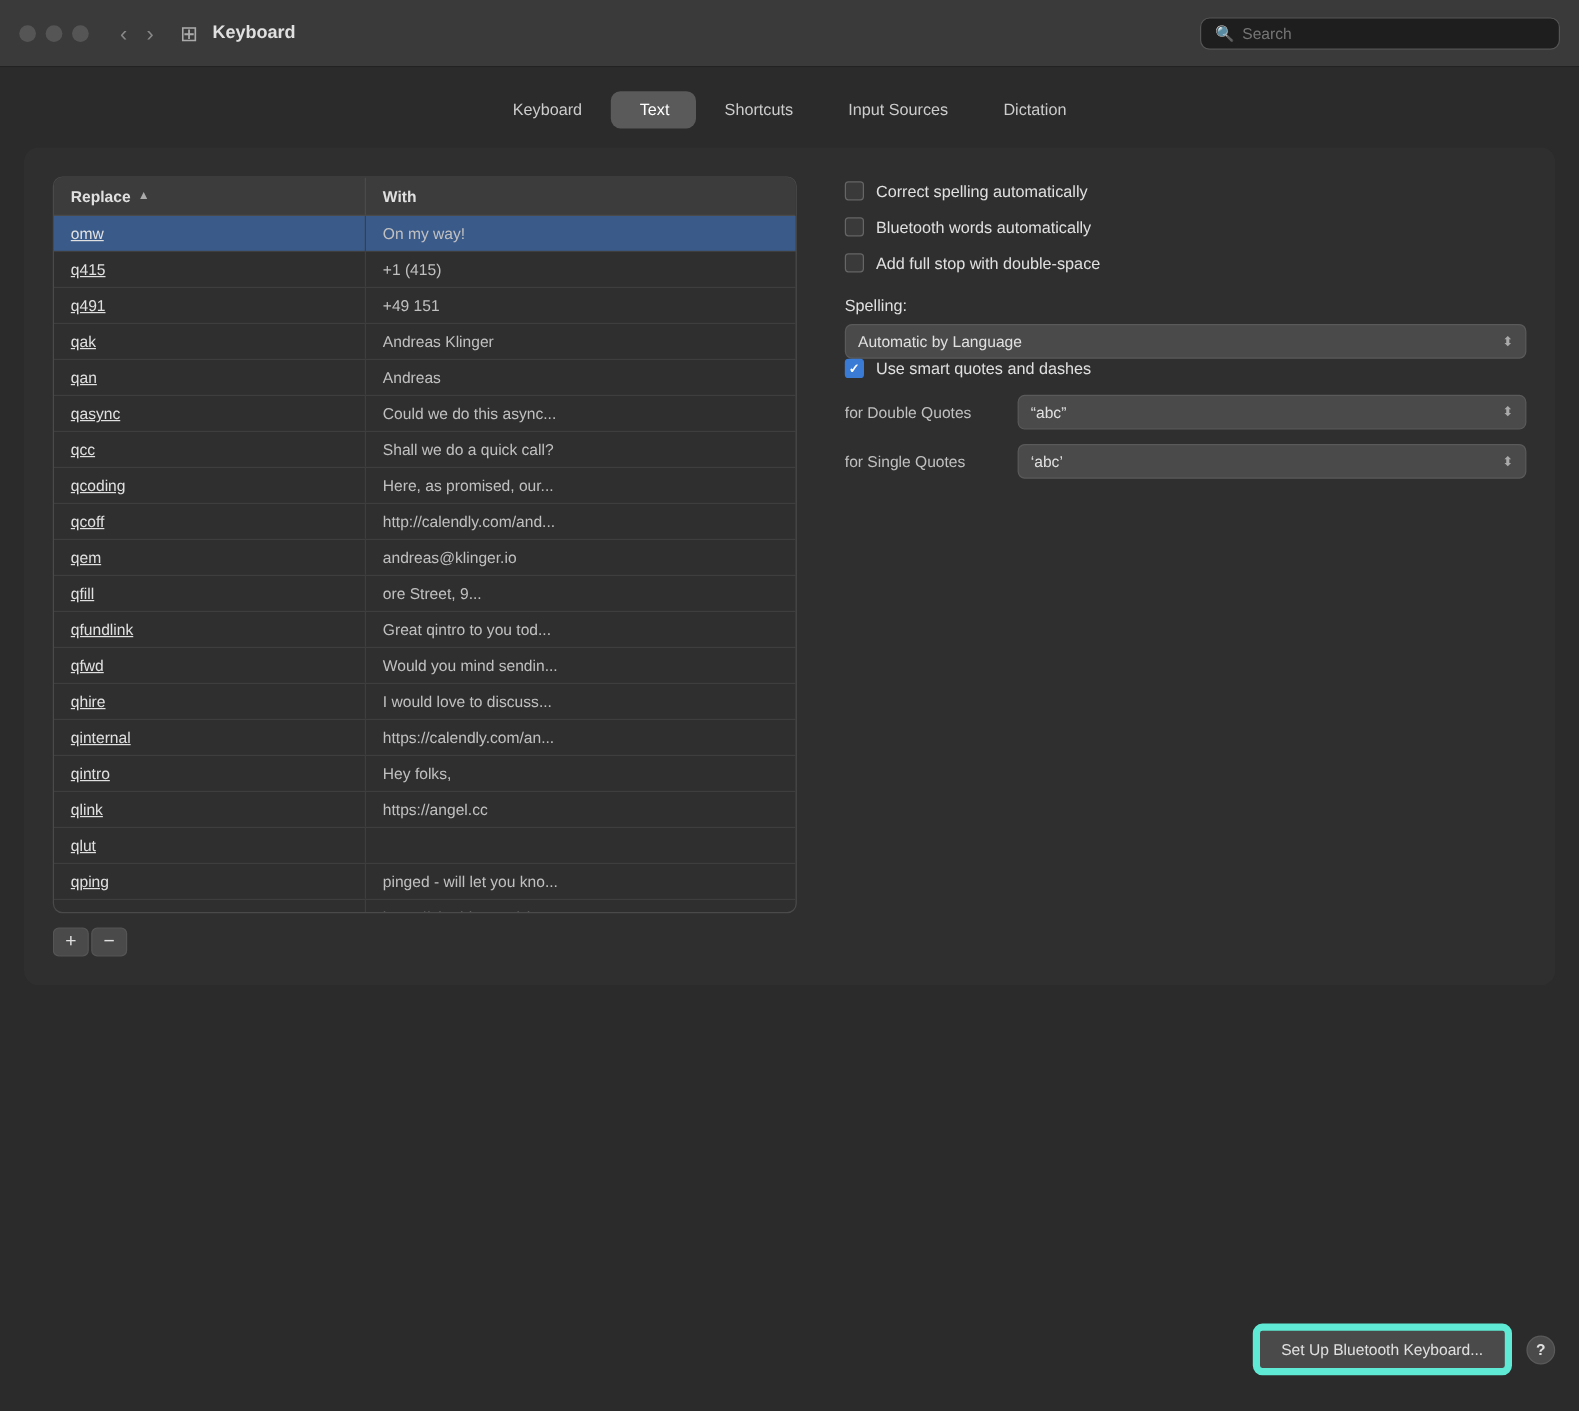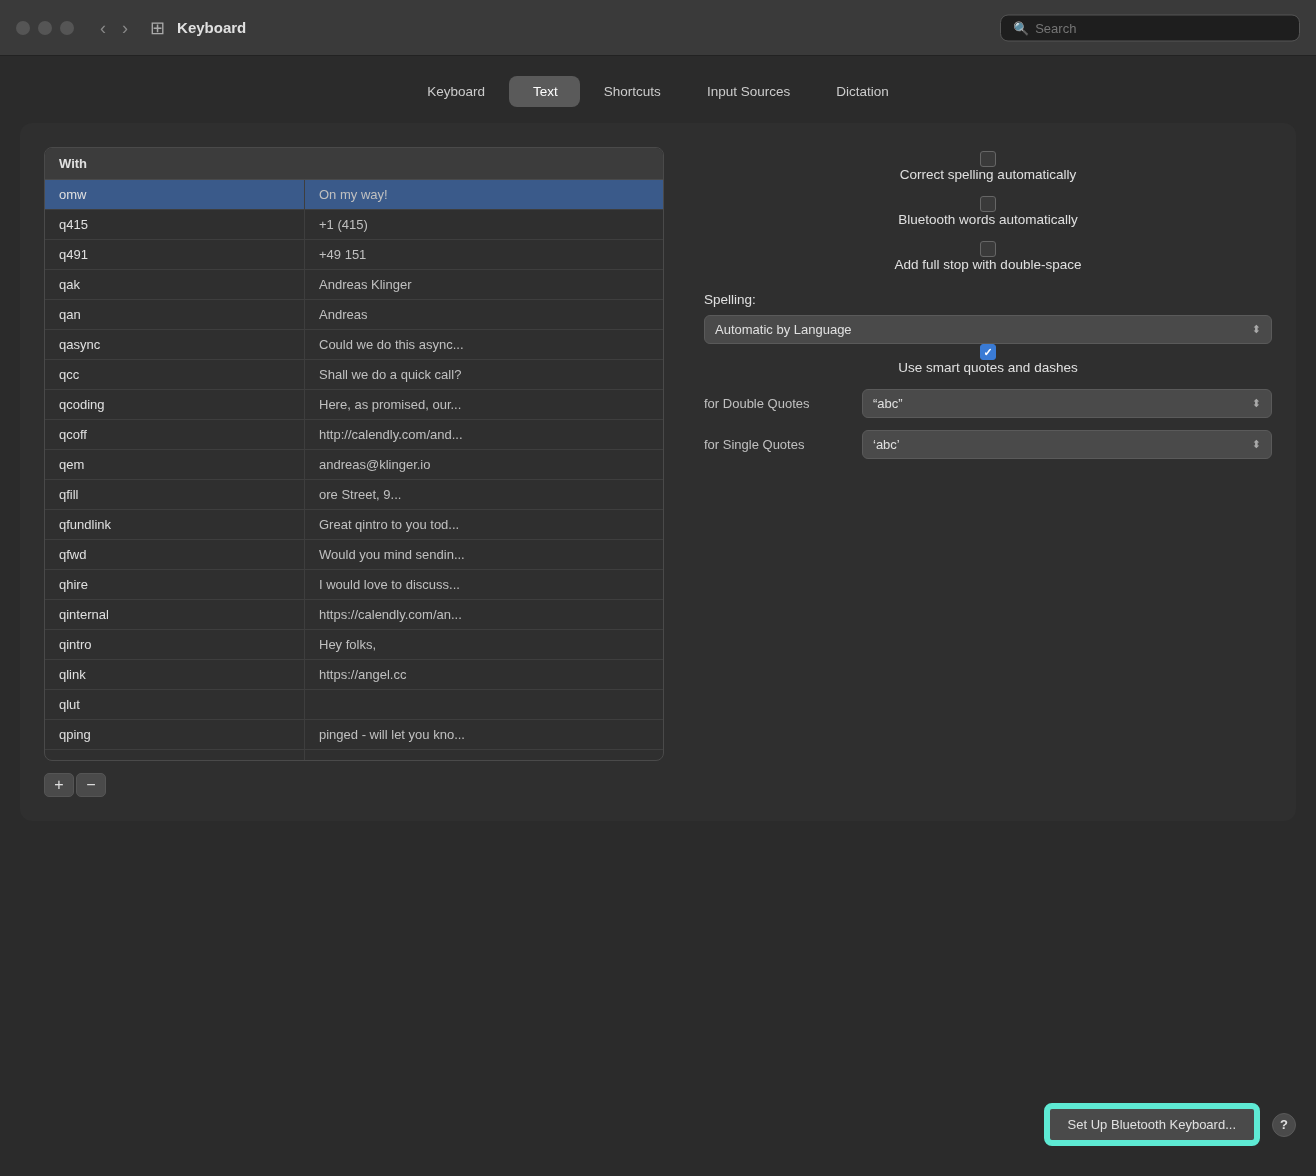--- a/index.html
+++ b/index.html
@@ -195,20 +195,21 @@
     }
 
     .cell-replace {
       flex: 0 0 260px;
       padding: 7px 14px;
       border-right: 1px solid #3e3e3e;
       color: #e0e0e0;
       white-space: nowrap;
       overflow: hidden;
       text-overflow: ellipsis;
+      text-decoration: underline;
     }
 
     .cell-with {
       flex: 1;
       padding: 7px 14px;
       color: #c0c0c0;
       white-space: nowrap;
       overflow: hidden;
       text-overflow: ellipsis;
     }
@@ -236,23 +237,22 @@
 
     
     .settings-section {
       flex: 1;
       padding-top: 4px;
     }
 
     .checkbox-row {
       display: flex;
       align-items: center;
-      gap: 0;
+      gap: 10px;
       margin-bottom: 14px;
-      flex-direction: column;
     }
 
     .checkbox {
       width: 16px;
       height: 16px;
       background: #3a3a3a;
       border: 1.5px solid #666;
       border-radius: 3px;
       flex-shrink: 0;
       display: flex;
@@ -304,21 +304,21 @@
     }
 
     .quotes-section {
       margin-top: 8px;
     }
 
     .quotes-row {
       display: flex;
       align-items: center;
       margin-bottom: 12px;
-      gap: 28px;
+      gap: 14px;
     }
 
     .quotes-row-label {
       font-size: 13px;
       color: #c0c0c0;
       flex: 0 0 130px;
     }
 
     .quotes-dropdown {
       display: flex;
@@ -402,20 +402,24 @@
     <button class="tab">Shortcuts</button>
     <button class="tab">Input Sources</button>
     <button class="tab">Dictation</button>
   </div>
 
   <div class="panel">
 
     <div class="table-section">
       <div class="text-table">
         <div class="text-table-header">
+          <div class="col-replace">
+            <span>Replace</span>
+            <span class="sort-arrow">▲</span>
+          </div>
           <div class="col-with">
             <span>With</span>
           </div>
         </div>
         <div class="table-body">
 
         <div class="table-row selected">
               <div class="cell-replace">omw</div>
               <div class="cell-with">On my way!</div>
             </div>

